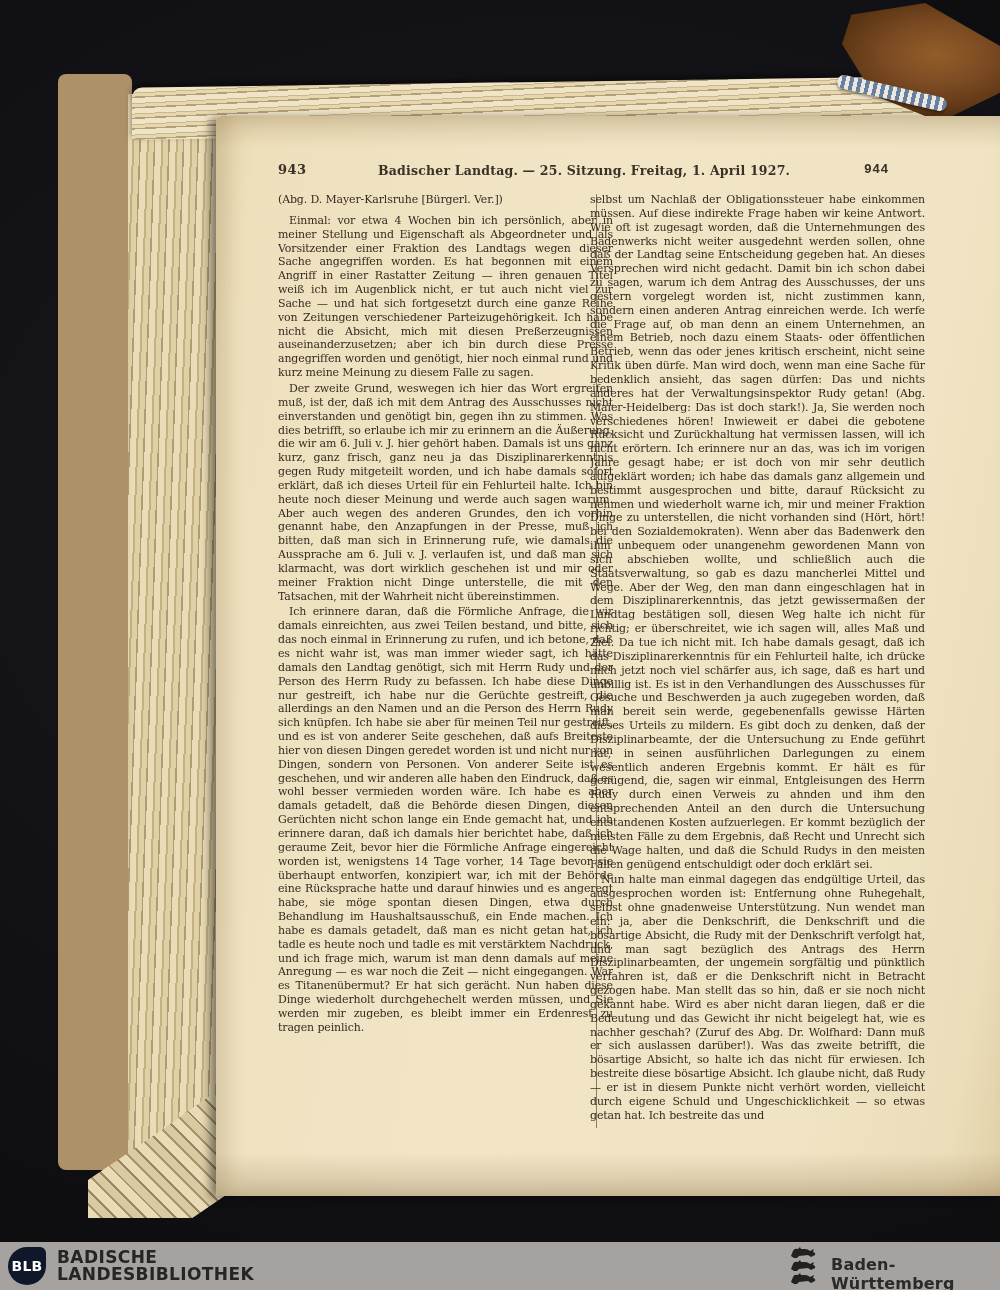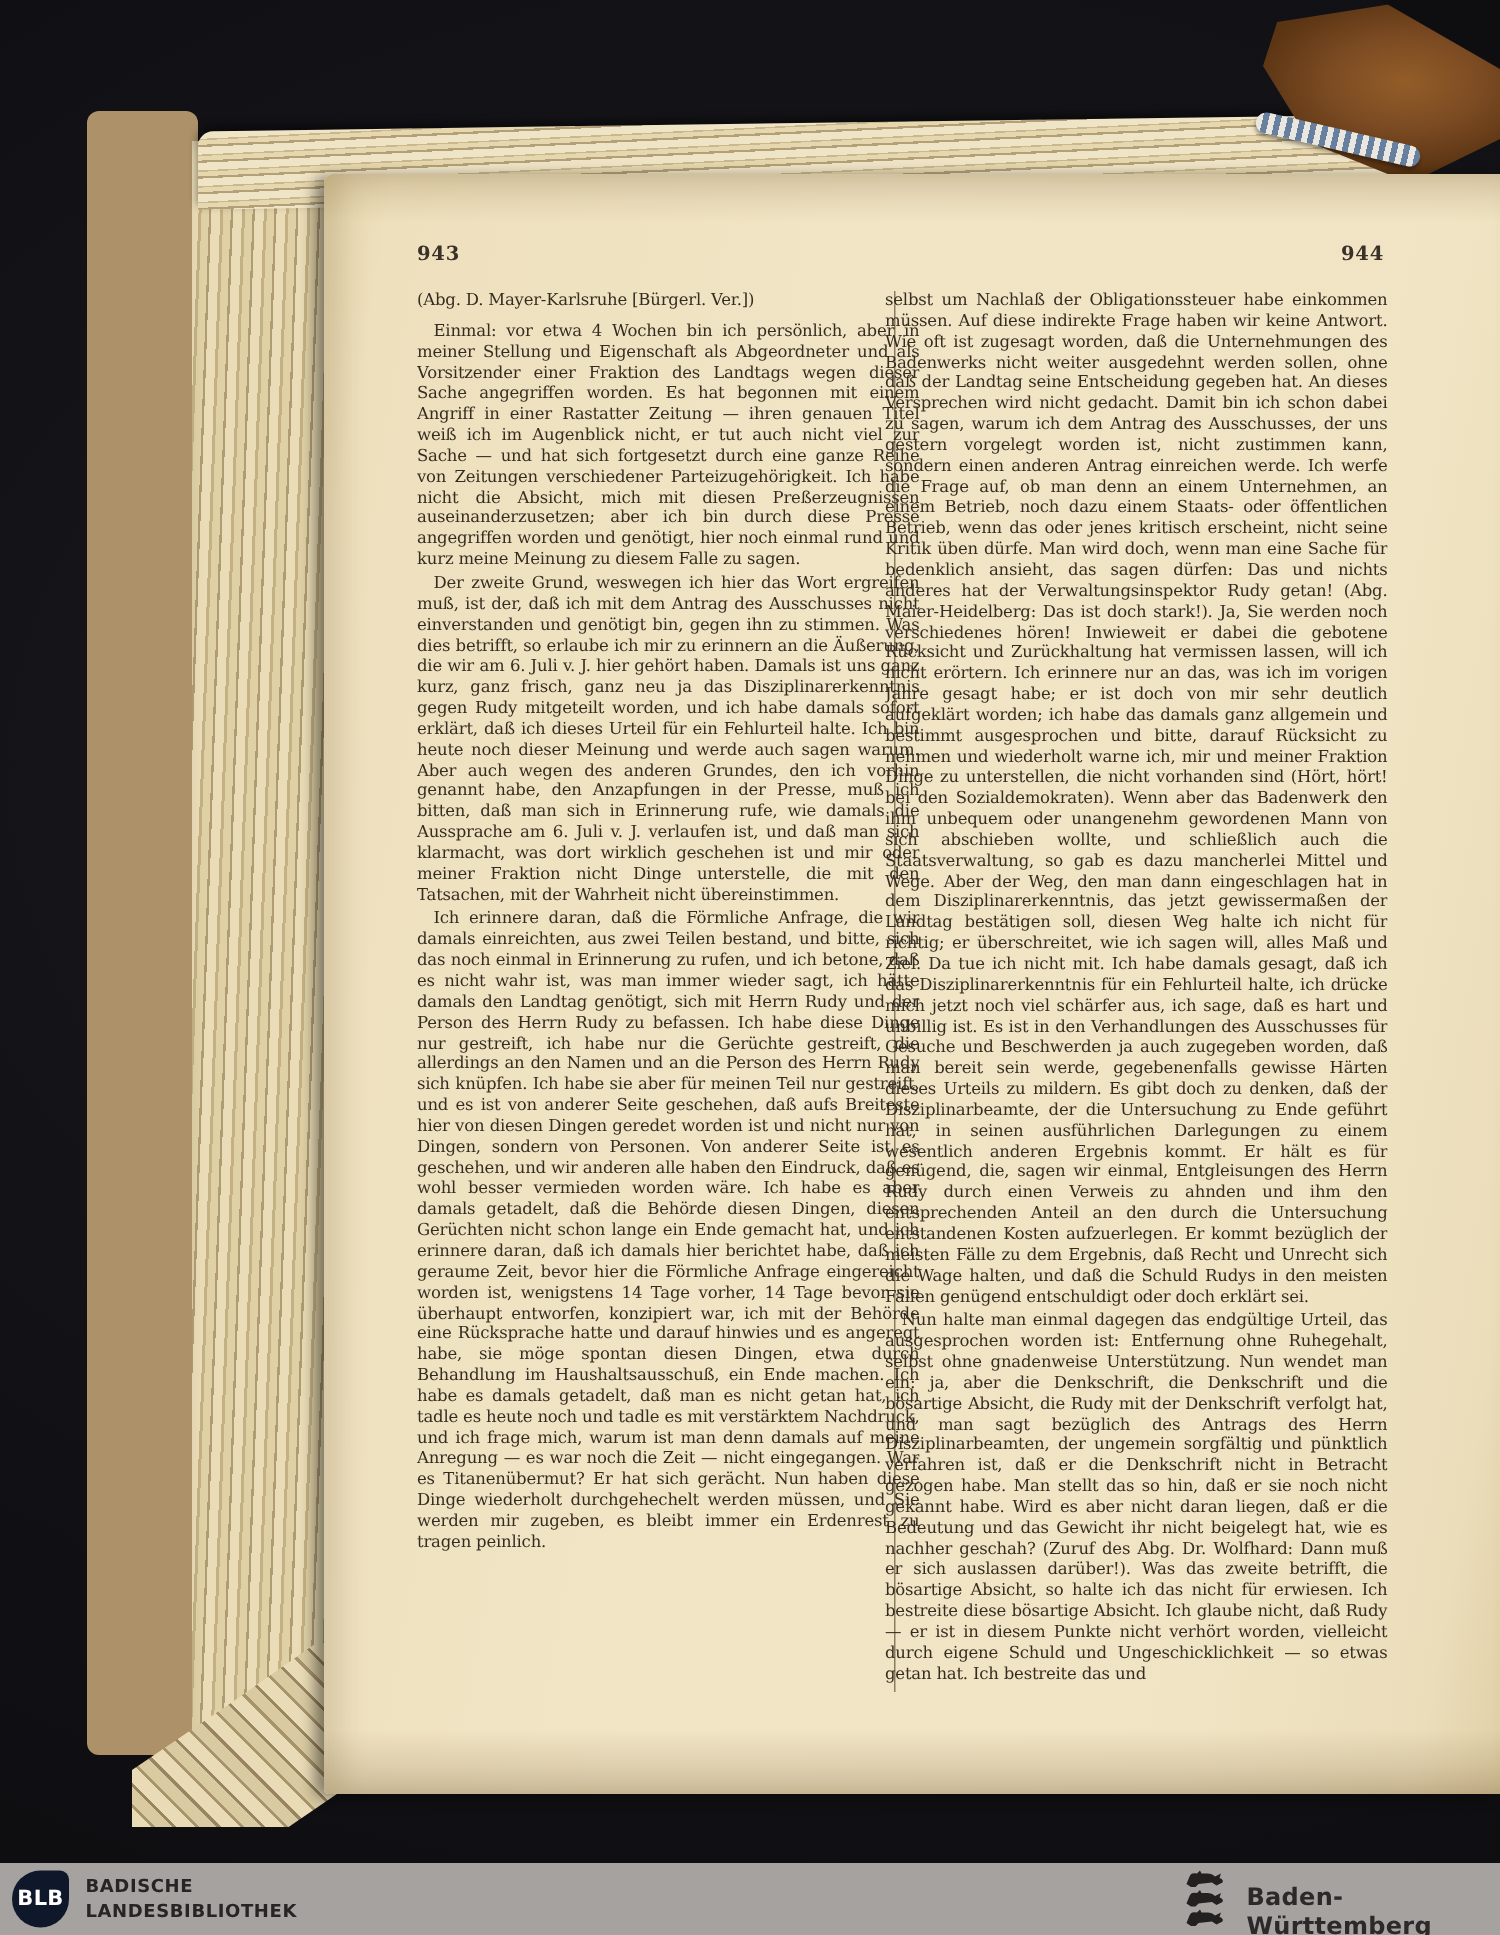--- a/index.html
+++ b/index.html
@@ -58,41 +58,42 @@
   .col-right{left:374px;}
   .col p{margin:0 0 2px 0;text-indent:11px;}
   .col p.speaker{text-indent:0;margin-bottom:7px;}
 
   
   .footer{position:absolute;left:0;top:1242px;width:1000px;height:48px;background:#a5a2a0;
     font-family:"DejaVu Sans", sans-serif;}
   .blb-logo{position:absolute;left:8px;top:5px;width:38px;height:38px;background:#0f172a;
     border-radius:50% 6px 50% 50%;display:flex;align-items:center;justify-content:center;
     color:#ffffff;font-weight:bold;font-size:14px;letter-spacing:.2px;font-family:"DejaVu Sans", sans-serif;}
-  .blb-name{position:absolute;left:57px;top:7px;font-weight:bold;font-size:12px;line-height:17px;
+  .blb-name{position:absolute;left:57px;top:7px;font-weight:bold;font-size:17px;line-height:17px;
     color:#262524;letter-spacing:.4px;}
   .bw-lions{position:absolute;left:787px;top:4px;width:36px;height:40px;}
   .bw-label{position:absolute;left:831px;top:13px;font-weight:bold;font-size:16px;color:#2b2a28;letter-spacing:.2px;}
 </style>
 </head>
 <body>
 
 <div class="scene">
 
   <div class="marble-cover"></div>
   <div class="page-stack-left"></div>
   <div class="page-stack-top"></div>
   <div class="leather-corner"></div>
   <div class="corner-shadow"></div>
   <div class="headband"></div>
   <div class="corner-steps"></div>
 
   <div class="main-page">
     <div class="page-head-num" style="left:62px;">943</div>
-    <div class="page-head-num" style="left:678px;">944</div>
+    <div class="page-head-title">Badischer Landtag. — 25. Sitzung. Freitag, 1. April 1927.</div>
+    <div class="page-head-num" style="left:648px;font-family:Liberation Mono, monospace;">944</div>
 
     <div class="col-divider"></div>
 
     <div class="col col-left">
       <p class="speaker">(Abg. D. Mayer-Karlsruhe [Bürgerl. Ver.])</p>
       <p>Einmal: vor etwa 4 Wochen bin ich persönlich, aber in meiner Stellung und Eigenschaft als Abgeordneter und als Vorsitzender einer Fraktion des Landtags wegen dieser Sache angegriffen worden. Es hat begonnen mit einem Angriff in einer Rastatter Zeitung — ihren genauen Titel weiß ich im Augenblick nicht, er tut auch nicht viel zur Sache — und hat sich fortgesetzt durch eine ganze Reihe von Zeitungen verschiedener Parteizugehörigkeit. Ich habe nicht die Absicht, mich mit diesen Preßerzeugnissen auseinanderzusetzen; aber ich bin durch diese Presse angegriffen worden und genötigt, hier noch einmal rund und kurz meine Meinung zu diesem Falle zu sagen.</p>
       <p>Der zweite Grund, weswegen ich hier das Wort ergreifen muß, ist der, daß ich mit dem Antrag des Ausschusses nicht einverstanden und genötigt bin, gegen ihn zu stimmen. Was dies betrifft, so erlaube ich mir zu erinnern an die Äußerung, die wir am 6. Juli v. J. hier gehört haben. Damals ist uns ganz kurz, ganz frisch, ganz neu ja das Disziplinarerkenntnis gegen Rudy mitgeteilt worden, und ich habe damals sofort erklärt, daß ich dieses Urteil für ein Fehlurteil halte. Ich bin heute noch dieser Meinung und werde auch sagen warum. Aber auch wegen des anderen Grundes, den ich vorhin genannt habe, den Anzapfungen in der Presse, muß ich bitten, daß man sich in Erinnerung rufe, wie damals die Aussprache am 6. Juli v. J. verlaufen ist, und daß man sich klarmacht, was dort wirklich geschehen ist und mir oder meiner Fraktion nicht Dinge unterstelle, die mit den Tatsachen, mit der Wahrheit nicht übereinstimmen.</p>
       <p>Ich erinnere daran, daß die Förmliche Anfrage, die wir damals einreichten, aus zwei Teilen bestand, und bitte, sich das noch einmal in Erinnerung zu rufen, und ich betone, daß es nicht wahr ist, was man immer wieder sagt, ich hätte damals den Landtag genötigt, sich mit Herrn Rudy und der Person des Herrn Rudy zu befassen. Ich habe diese Dinge nur gestreift, ich habe nur die Gerüchte gestreift, die allerdings an den Namen und an die Person des Herrn Rudy sich knüpfen. Ich habe sie aber für meinen Teil nur gestreift, und es ist von anderer Seite geschehen, daß aufs Breiteste hier von diesen Dingen geredet worden ist und nicht nur von Dingen, sondern von Personen. Von anderer Seite ist es geschehen, und wir anderen alle haben den Eindruck, daß es wohl besser vermieden worden wäre. Ich habe es aber damals getadelt, daß die Behörde diesen Dingen, diesen Gerüchten nicht schon lange ein Ende gemacht hat, und ich erinnere daran, daß ich damals hier berichtet habe, daß ich geraume Zeit, bevor hier die Förmliche Anfrage eingereicht worden ist, wenigstens 14 Tage vorher, 14 Tage bevor sie überhaupt entworfen, konzipiert war, ich mit der Behörde eine Rücksprache hatte und darauf hinwies und es angeregt habe, sie möge spontan diesen Dingen, etwa durch Behandlung im Haushaltsausschuß, ein Ende machen. Ich habe es damals getadelt, daß man es nicht getan hat, ich tadle es heute noch und tadle es mit verstärktem Nachdruck, und ich frage mich, warum ist man denn damals auf meine Anregung — es war noch die Zeit — nicht eingegangen. War es Titanenübermut? Er hat sich gerächt. Nun haben diese Dinge wiederholt durchgehechelt werden müssen, und Sie werden mir zugeben, es bleibt immer ein Erdenrest zu tragen peinlich.</p>
     </div>
 

